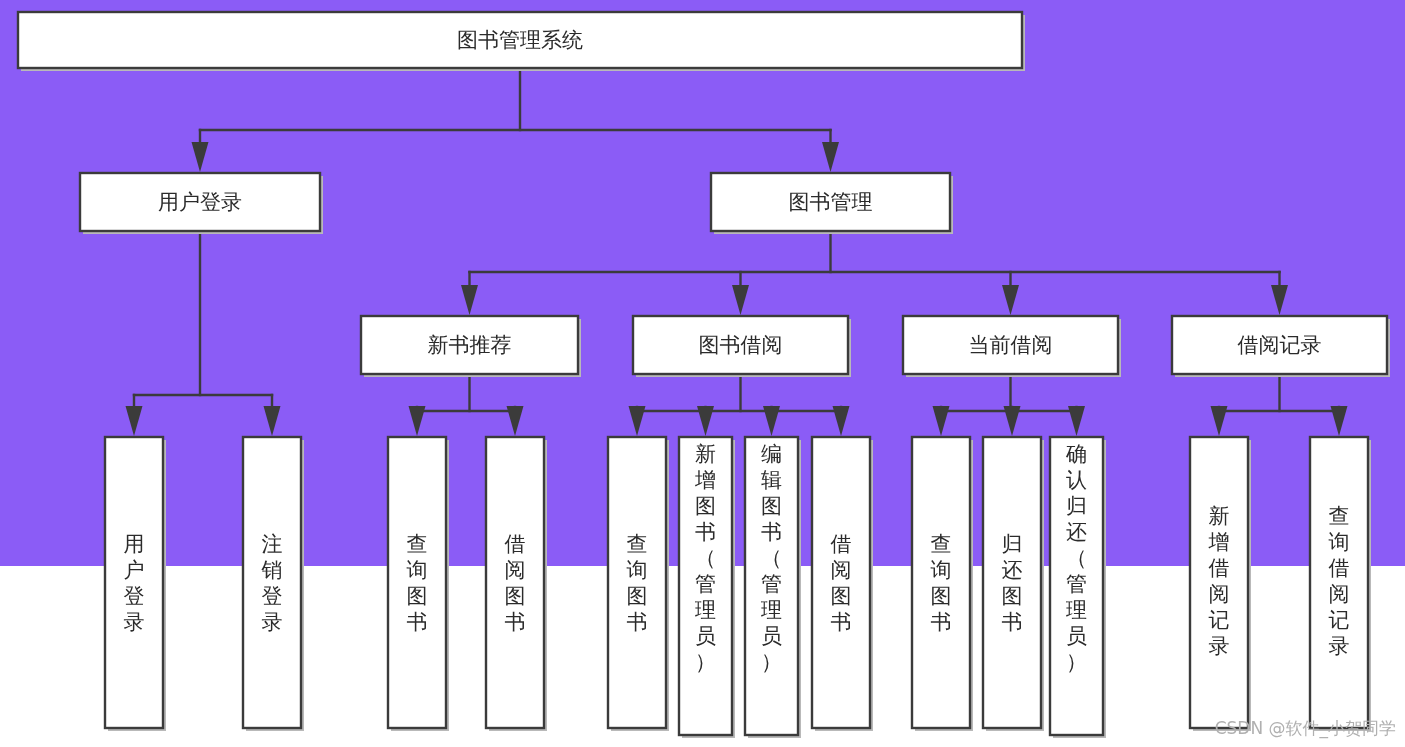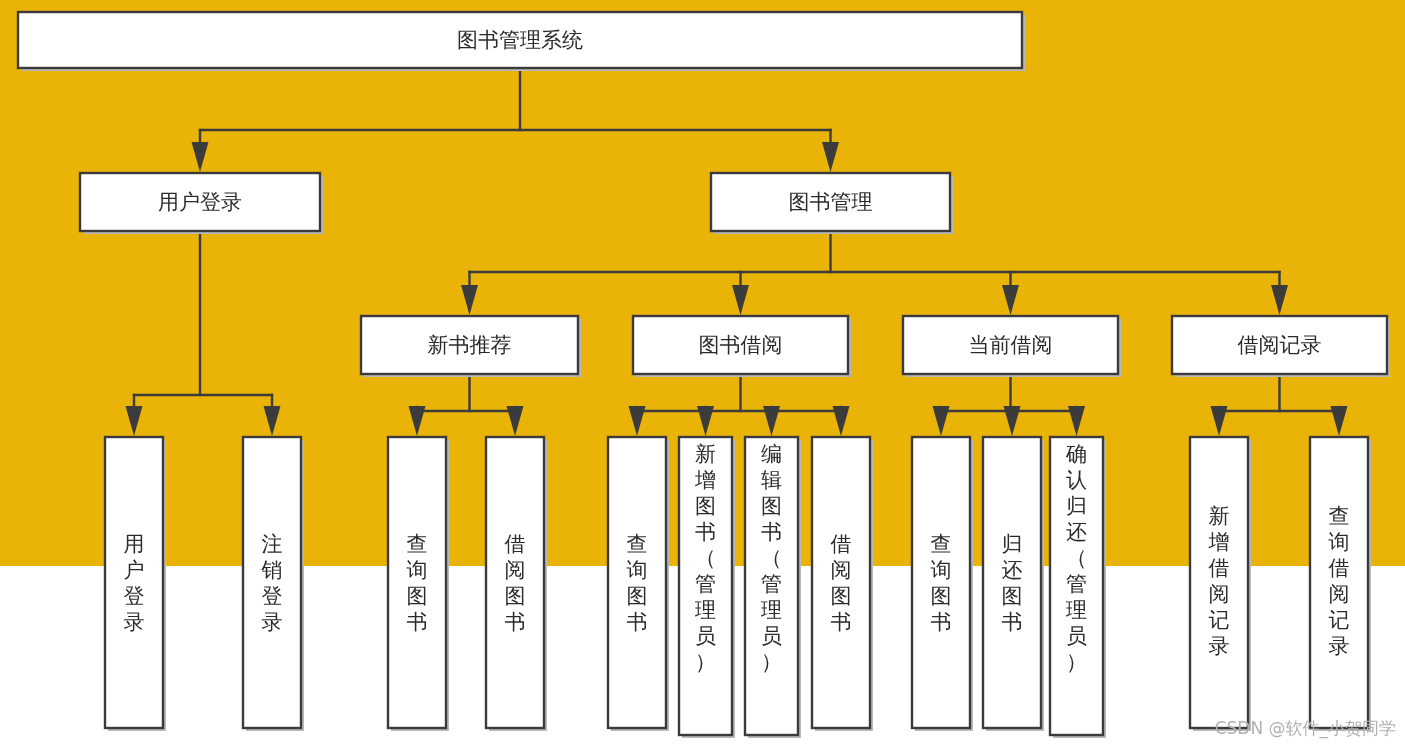--- a/index.html
+++ b/index.html
@@ -11,21 +11,21 @@
   body {
     width: 1405px;
     height: 747px;
     overflow: hidden;
     font-family: "DejaVu Sans", "Liberation Sans", sans-serif;
   }
   #diagram-root {
     position: relative;
     width: 1405px;
     height: 566px;
-    background: #eab308;
+    background: #8b5cf6;
   }
   svg#flowchart {
     position: absolute;
     top: 0;
     left: 0;
     width: 1405px;
     height: 747px;
     display: block;
   }
   .node-box {

